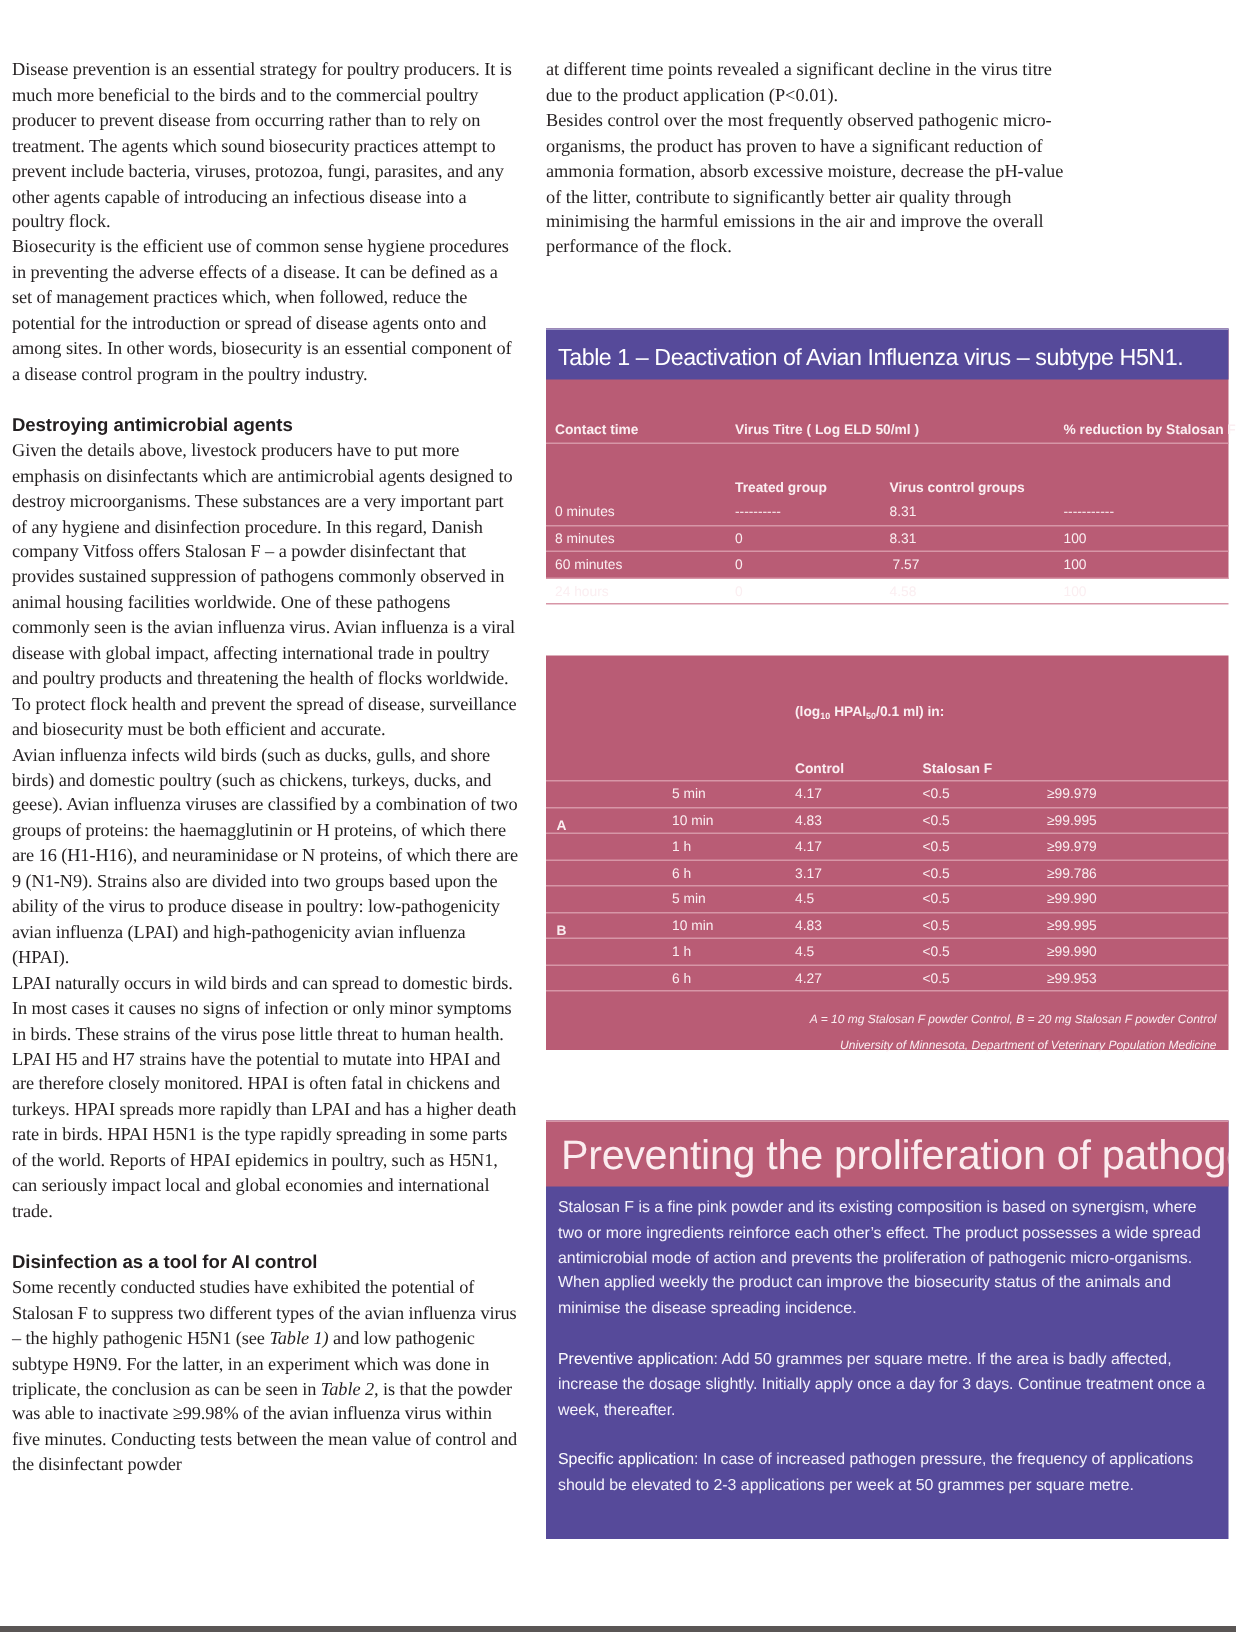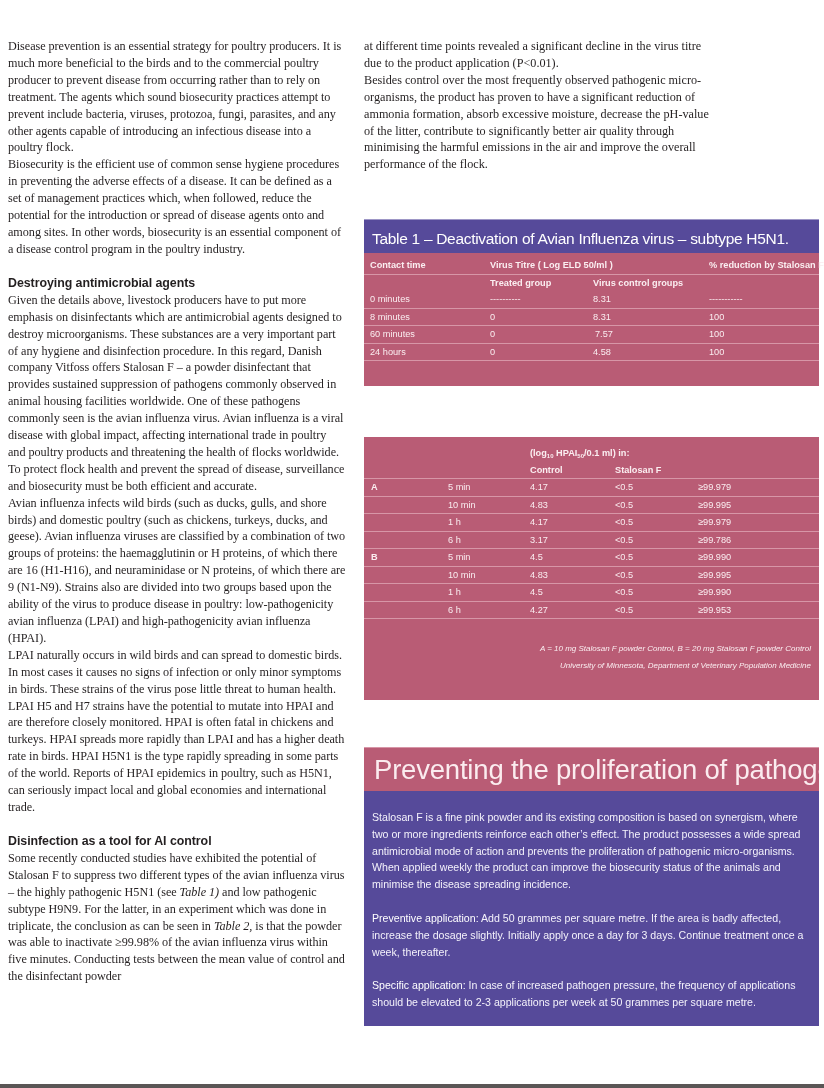--- a/index.html
+++ b/index.html
@@ -32,21 +32,21 @@
     .tbl-title {
       background: #564a9a; color: #ffffff;
       font-size: 15.5px; height: 33px; line-height: 37px;
       padding-left: 8px; letter-spacing: -0.3px;
       border-top: 1px solid #9d96c6;
     }
     .tbl-body { position: relative; font-size: 9.2px; transform-origin: left; }
     .row { position: relative; height: 16.5px; line-height: 17px; }
     .row.line { border-bottom: 1px solid #d796a7; }
     .cell { position: absolute; top: 0; white-space: nowrap; }
-    .hdr { font-weight: bold; }
+    .hdr { font-weight: bold; margin-top: 21px; }
     .source {
       font-style: italic; font-size: 8px; text-align: right;
       padding-right: 8px; white-space: nowrap;
     }
     sub.tiny { font-size: 6px; vertical-align: -2px; }
 
     #t1 { top: 219px; height: 167px; }
     #t2 { top: 437px; height: 263px; }
 
     .box {
@@ -54,21 +54,21 @@
       background: #564a9a; color: #f4f2fb;
       font-family: "Liberation Sans", "DejaVu Sans", sans-serif;
     }
     .box-title {
       background: #b95c75; color: #fbecef;
       height: 43px; line-height: 43px; font-size: 27.5px;
       padding-left: 10px; letter-spacing: -0.2px; font-weight: normal;
       white-space: nowrap; overflow: hidden;
       border-top: 1px solid #d796a7;
     }
-    .box-body { padding: 18px 8px 0 8px; font-size: 10.6px; line-height: 16.8px; }
+    .box-body { padding: 6px 8px 0 8px; font-size: 10.6px; line-height: 16.8px; }
     .box-body p { margin: 0; }
     .box-body .gap { height: 17px; }
     .box-body b { font-weight: normal; color: #ffffff; }
 
     .footer-bar {
       position: absolute; left: 0; top: 1084px; width: 824px; height: 4px;
       background: #5a5655;
     }
   </style>
 </head>
@@ -189,21 +189,21 @@
       <span class="cell" style="left:251px">&lt;0.5</span>
       <span class="cell" style="left:334px">≥99.990</span>
     </div>
     <div class="row line">
       <span class="cell hdr" style="left:7px"></span>
       <span class="cell" style="left:84px">6 h</span>
       <span class="cell" style="left:166px">4.27</span>
       <span class="cell" style="left:251px">&lt;0.5</span>
       <span class="cell" style="left:334px">≥99.953</span>
     </div>
-    <div class="source" style="margin-top:21px;line-height:17px">A = 10 mg Stalosan F powder Control, B = 20 mg Stalosan F powder Control</div>
+    <div class="source" style="margin-top:10px;line-height:17px">A = 10 mg Stalosan F powder Control, B = 20 mg Stalosan F powder Control</div>
     <div class="source" style="line-height:17px">University of Minnesota, Department of Veterinary Population Medicine</div>
   </div>
 </div>
 
 <div class="box">
   <div class="box-title">Preventing the proliferation of pathogens</div>
   <div class="box-body">
     <p>Stalosan F is a fine pink powder and its existing composition is based on synergism, where two or more ingredients reinforce each other’s effect. The product possesses a wide spread antimicrobial mode of action and prevents the proliferation of pathogenic micro-organisms. When applied weekly the product can improve the biosecurity status of the animals and minimise the disease spreading incidence.</p>
     <div class="gap"></div>
     <p><b>Preventive application:</b><span> Add 50 grammes per square metre. If the area is badly affected, increase the dosage slightly. Initially apply once a day for 3 days. Continue treatment once a week, thereafter.</span></p>

